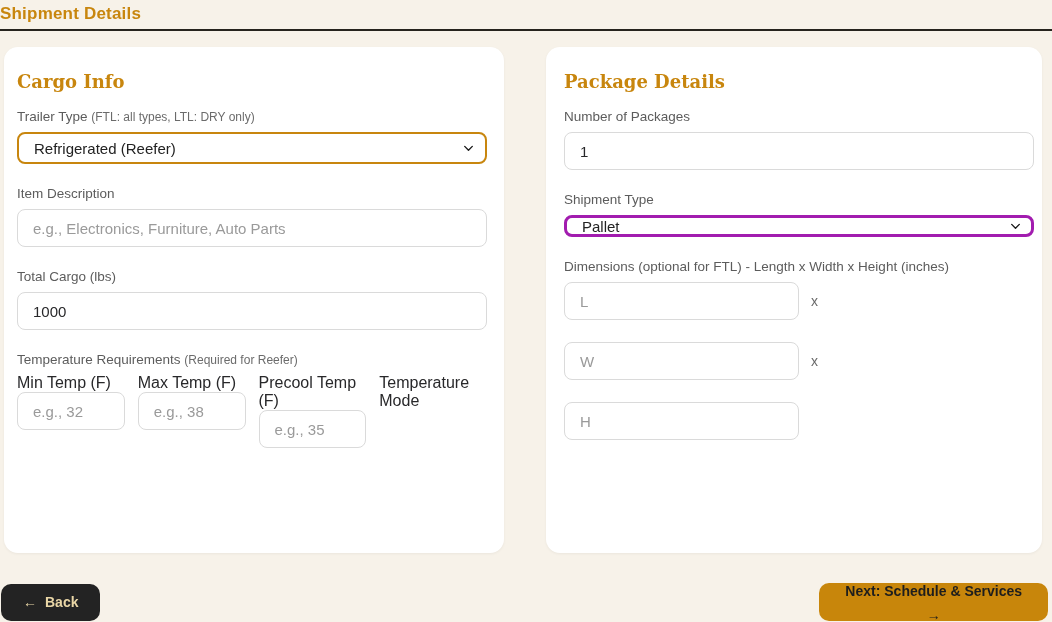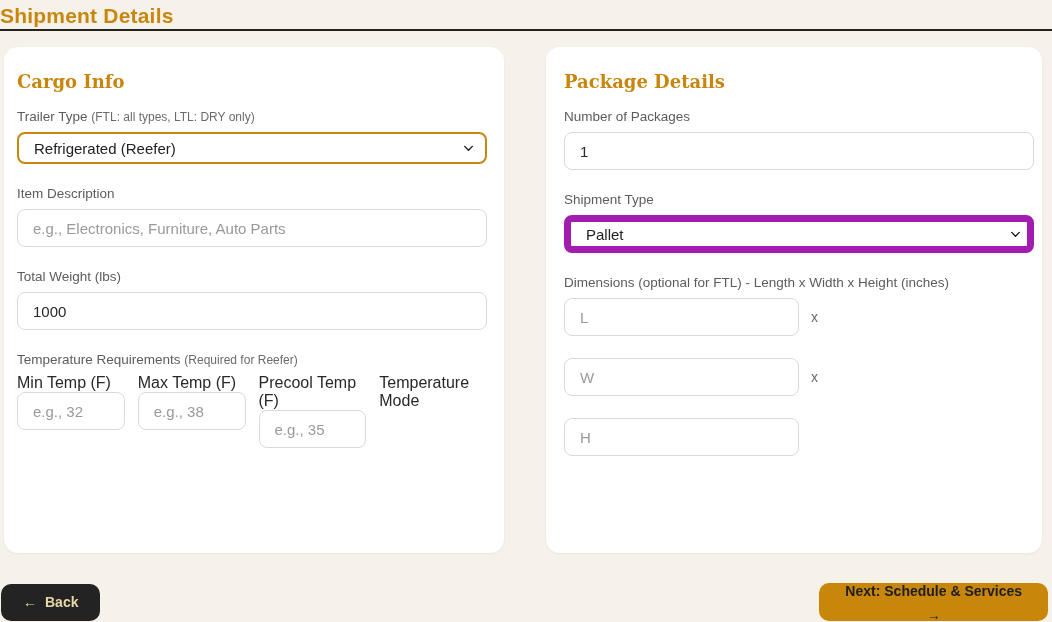--- a/index.html
+++ b/index.html
@@ -11,21 +11,21 @@
     overflow:hidden;
     color:#28282a;
   }
   
   .page-header {
     position:absolute; top:0; left:0; right:0;
     height:31px;
     border-bottom:2px solid #26231d;
   }
   .page-header h1 {
-    font-size:21px; font-weight:700; color:#c8860e;
+    font-size:17px; font-weight:700; color:#c8860e;
     padding:4px 0 0 0; letter-spacing:.2px;
   }
   
   .cards {
     position:absolute; top:47px; left:4px; right:10px;
     display:flex; gap:42px; align-items:stretch;
   }
   .card {
     background:#ffffff;
     border-radius:14px;
@@ -52,23 +52,23 @@
     border:1px solid #dadada; border-radius:8px;
     background:#fff;
     padding:0 15px;
     font-size:15px; color:#28282a;
     font-family:"Liberation Sans", sans-serif;
     outline:none;
   }
   input.text::placeholder { color:#9a9a9a; opacity:1; }
   .select-wrap { position:relative; }
   .select-wrap select {
-    width:100%; height:38px;
+    width:100%; height:22px;
     -webkit-appearance:none; appearance:none;
-    border:7px solid #a21caf; border-radius:8px;
+    border:3px solid #a21caf; border-radius:8px;
     background:#fff;
     padding:0 32px 0 15px;
     font-size:15px; color:#222;
     font-family:"Liberation Sans", sans-serif;
     outline:none;
   }
   .select-wrap.accent select {
     border:2px solid #c8860e; height:32px;
   }
   .select-wrap .chev {
@@ -130,21 +130,21 @@
         </span>
       </div>
     </div>
 
     <div class="field">
       <label>Item Description</label>
       <input class="text" type="text" placeholder="e.g., Electronics, Furniture, Auto Parts" style="">
     </div>
 
     <div class="field">
-      <label>Total Weight (lbs)</label>
+      <label>Total Cargo (lbs)</label>
       <input class="text" type="text" value="1000" style="">
     </div>
 
     <div>
       <label class="sub-label group-label"><span>Temperature Requirements</span> <span class="note">(Required for Reefer)</span></label>
 
       <div class="two-col">
         <div class="sub-field">
           <label>Min Temp (F)</label>
           <input class="text" type="text" placeholder="e.g., 32" style="">

